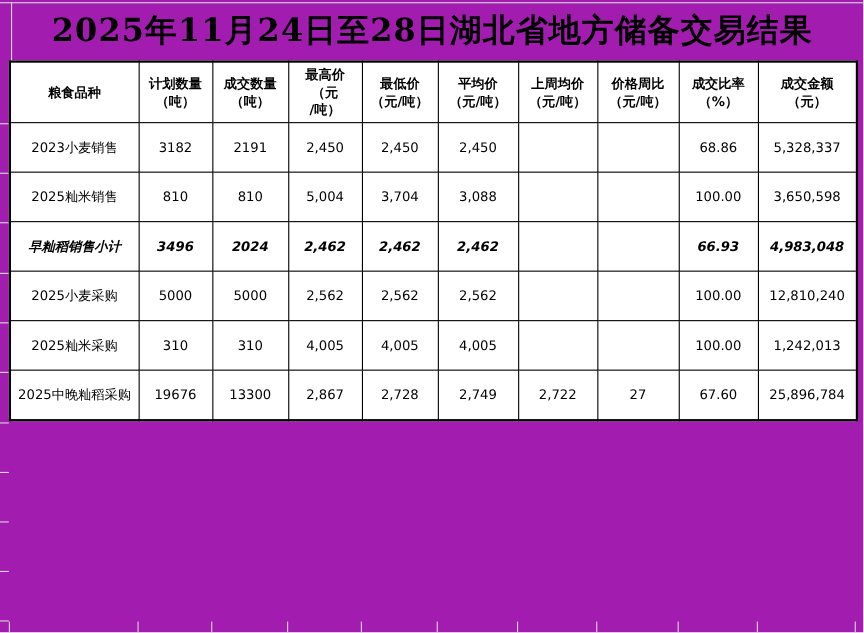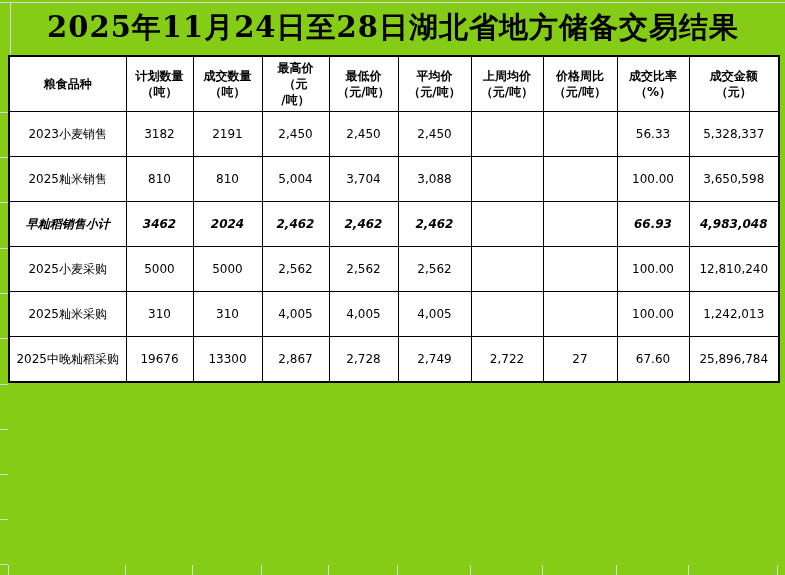--- a/index.html
+++ b/index.html
@@ -1,17 +1,17 @@
 <!DOCTYPE html>
 <html><head>
 <meta charset="utf-8">
 <style>
   html,body{margin:0;padding:0;background:#fff;}
   .screen{
-    position:relative;width:785px;height:575px;background:#84cc16;
+    position:relative;width:785px;height:575px;background:#a21caf;
     font-family:"DejaVu Sans",sans-serif;overflow:hidden;color:#000;
   }
   .title{
     position:absolute;left:8px;top:2px;width:770px;height:52px;
     display:flex;align-items:center;justify-content:center;
     font-family:"DejaVu Serif",serif;font-weight:bold;font-size:29px;
     letter-spacing:1px;white-space:nowrap;
   }
   table.grid-table{
     position:absolute;left:8px;top:55px;width:770px;
@@ -99,38 +99,38 @@
     <tbody>
       <tr>
         <td>2023小麦销售</td>
         <td>3182</td>
         <td>2191</td>
         <td>2,450</td>
         <td>2,450</td>
         <td>2,450</td>
         <td></td>
         <td></td>
-        <td>56.33</td>
+        <td>68.86</td>
         <td>5,328,337</td>
       </tr>
       <tr>
         <td>2025籼米销售</td>
         <td>810</td>
         <td>810</td>
         <td>5,004</td>
         <td>3,704</td>
         <td>3,088</td>
         <td></td>
         <td></td>
         <td>100.00</td>
         <td>3,650,598</td>
       </tr>
       <tr class="bold-row">
         <td>早籼稻销售小计</td>
-        <td>3462</td>
+        <td>3496</td>
         <td>2024</td>
         <td>2,462</td>
         <td>2,462</td>
         <td>2,462</td>
         <td></td>
         <td></td>
         <td>66.93</td>
         <td>4,983,048</td>
       </tr>
       <tr>

